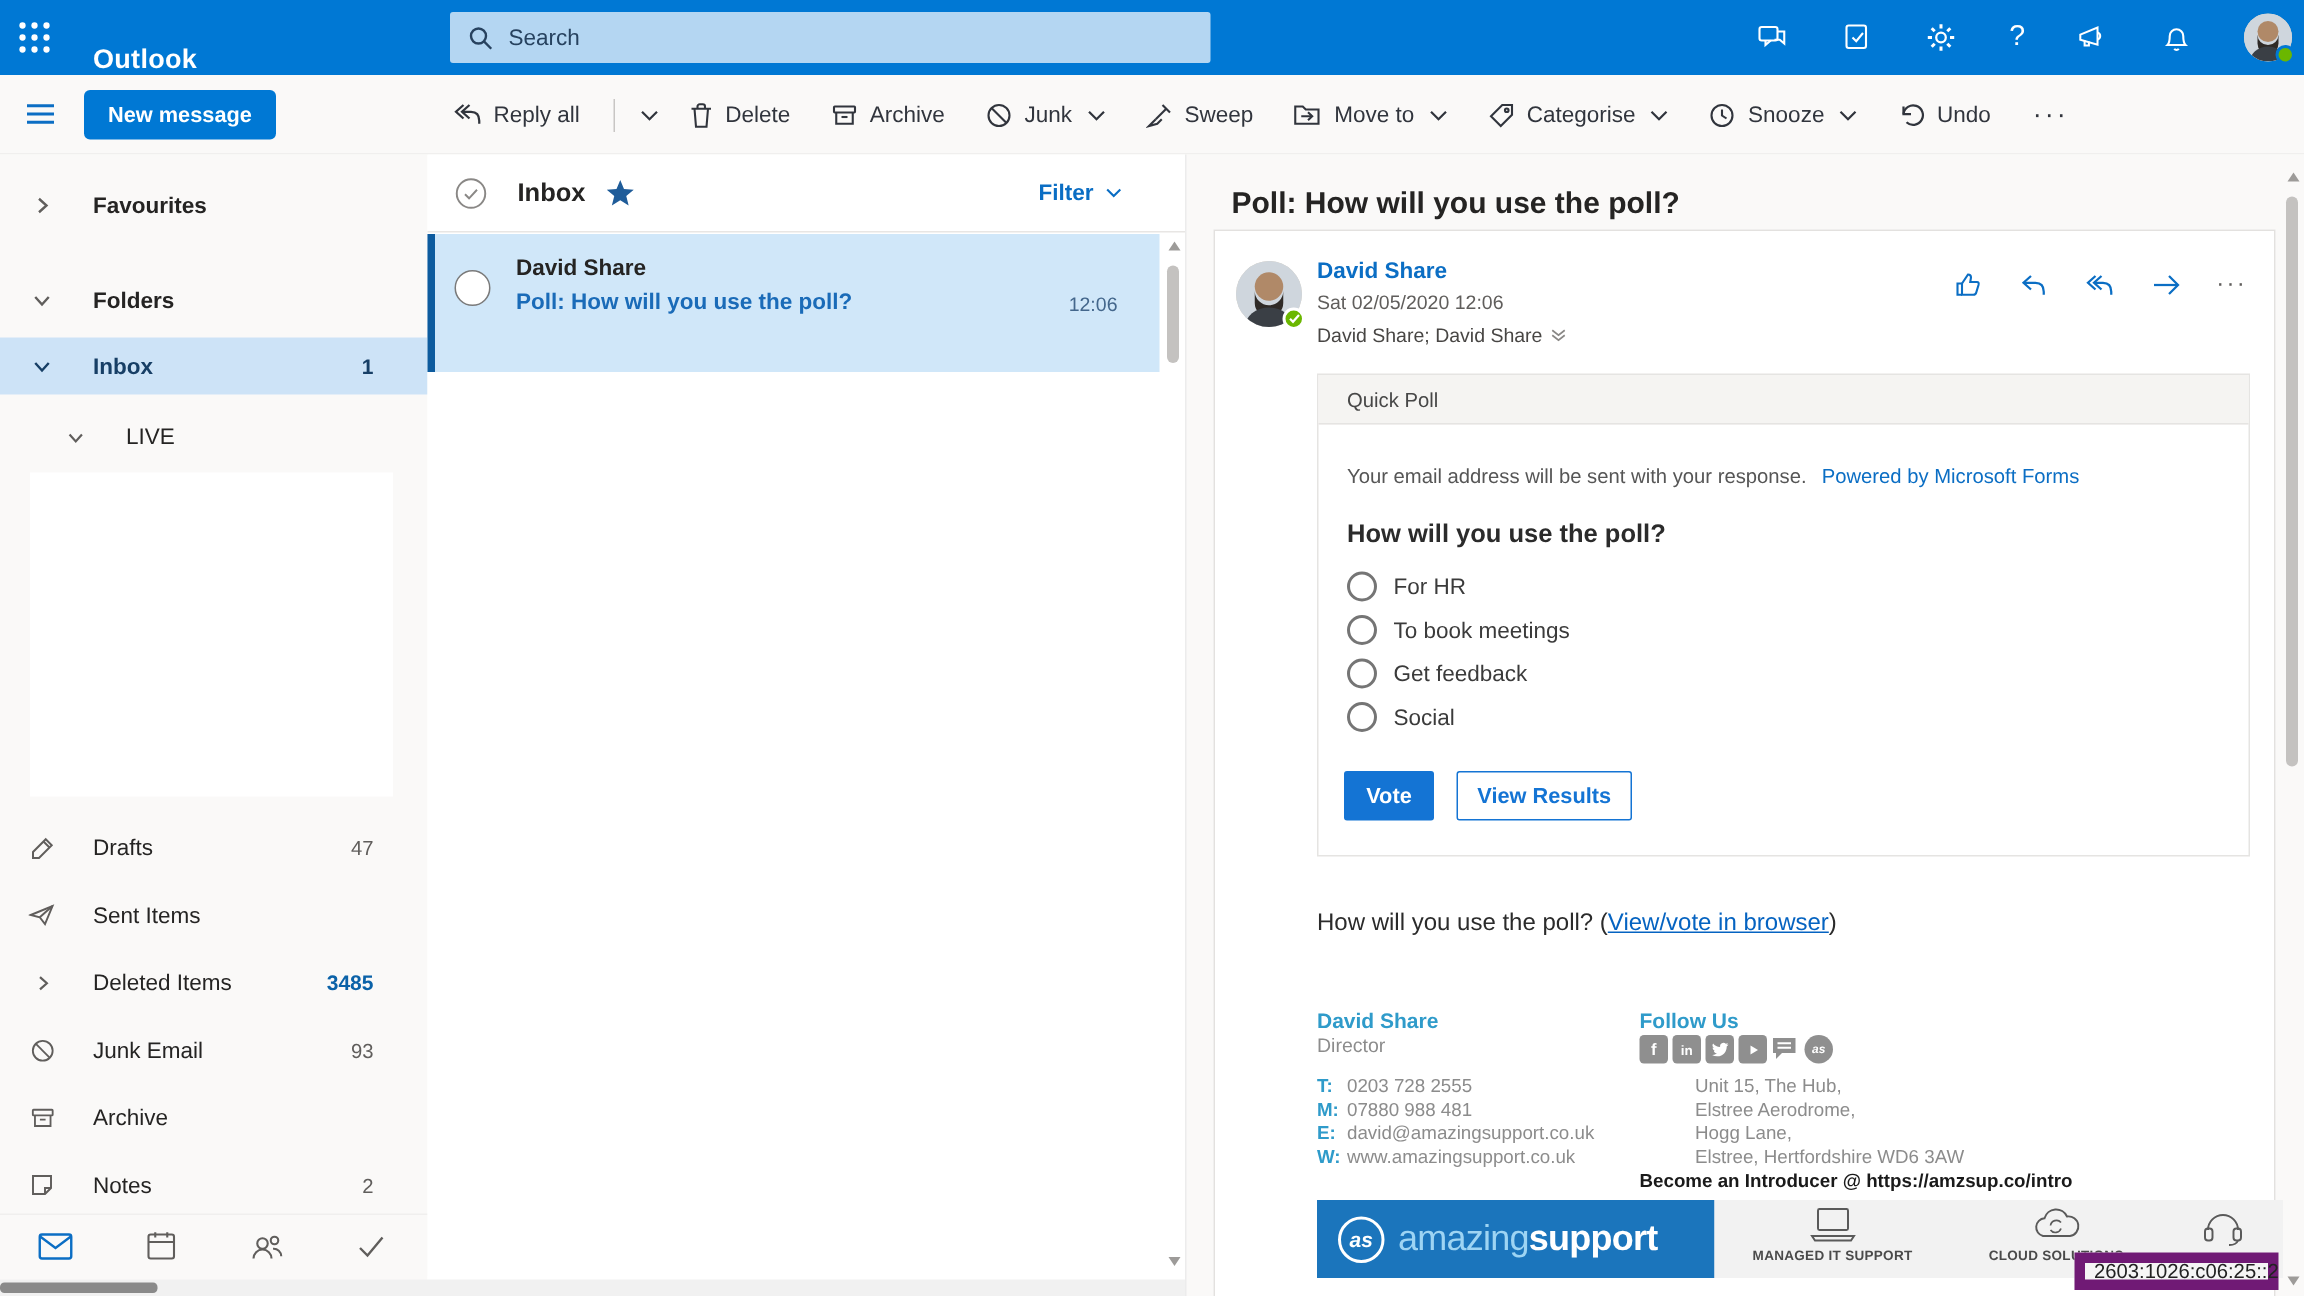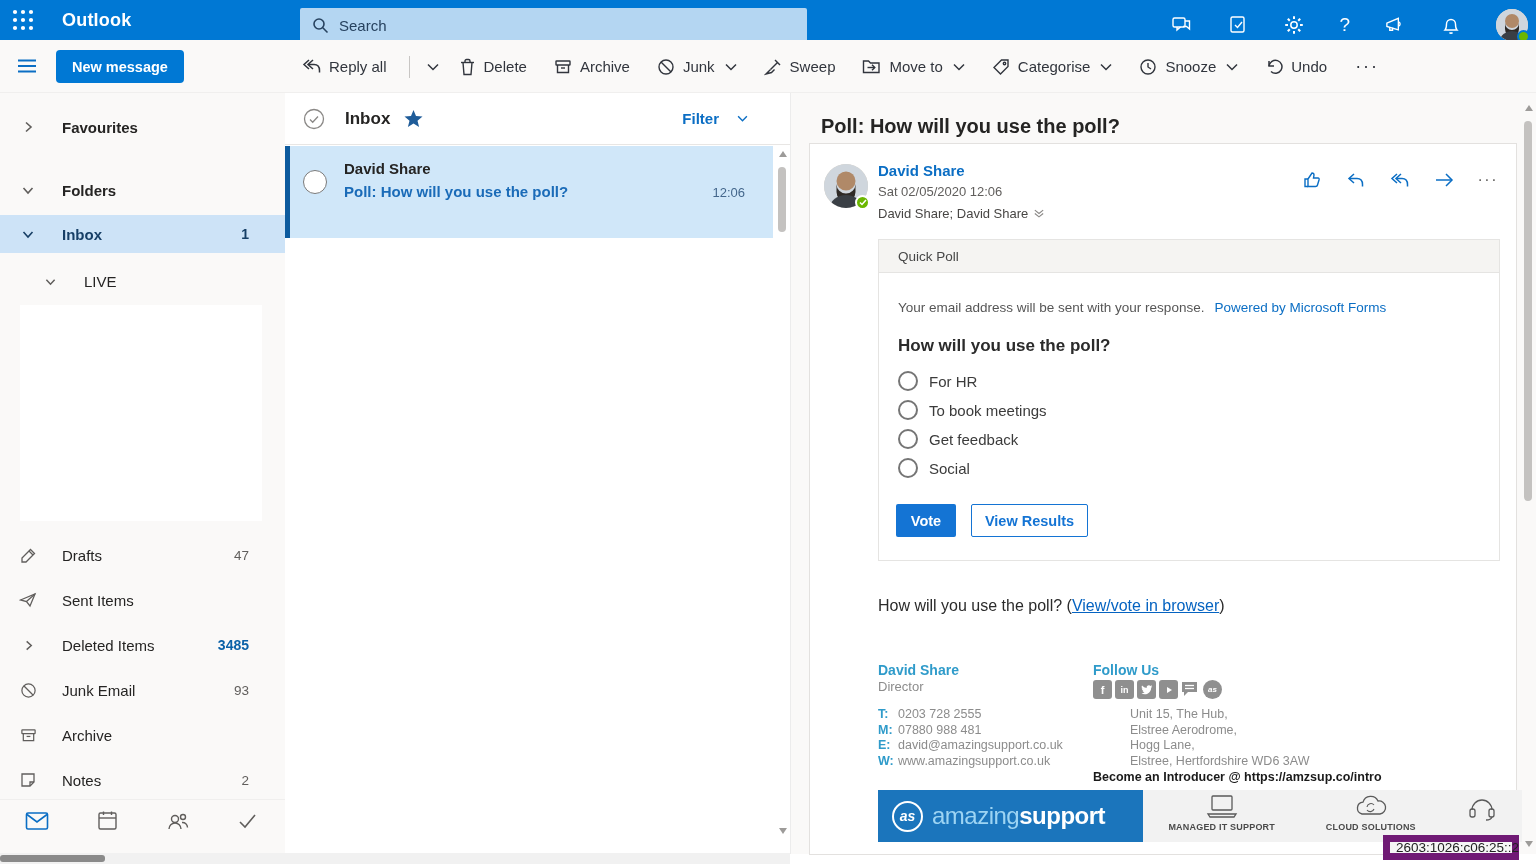--- a/index.html
+++ b/index.html
@@ -1,20 +1,20 @@
 <!DOCTYPE html>
 <html><head>
 <meta charset="utf-8">
 <style>
   * { margin:0; padding:0; box-sizing:border-box; }
   html,body { width:1536px; height:864px; overflow:hidden;
     font-family:"Liberation Sans", sans-serif; background:#fff; }
 
   
-  .topbar { position:relative; height:40px; background:#0078d4; display:flex; align-items:center; }
+  .topbar { position:relative; height:50px; background:#0078d4; display:flex; align-items:flex-end; }
   .waffle { width:46px; height:50px; display:flex; align-items:center; justify-content:center; cursor:pointer; }
   .brand { color:#fff; font-size:18px; font-weight:700; margin-left:16px; letter-spacing:.2px; }
   .searchbox { position:absolute; left:300px; top:8px; width:507px; height:34px; background:#b4d6f2;
     border-radius:2px; display:flex; align-items:center; padding-left:12px; gap:10px; }
   .searchbox span { color:#27425f; font-size:15px; }
   .top-icons { position:absolute; right:8px; top:0; height:50px; display:flex; align-items:center; gap:34px; }
   .tico { width:22px; height:22px; display:flex; align-items:center; justify-content:center; cursor:pointer; }
   .help-q { color:#fff; font-size:19px; font-weight:400; cursor:pointer; }
   .avatar { width:32px; height:32px; border-radius:50%; background:#e8d9c4; position:relative; overflow:visible; cursor:pointer; }
   .avatar .face { position:absolute; inset:0; border-radius:50%; overflow:hidden; }
@@ -52,21 +52,21 @@
   .whitebox { position:absolute; left:20px; top:212px; width:242px; height:216px; background:#fff; }
   .bottomnav { position:absolute; left:0; bottom:13px; width:285px; height:42px; display:flex; align-items:center;
     justify-content:space-between; padding:0 24px; border-top:1px solid #f0efee; background:#faf9f8; }
   .bn { width:26px; height:26px; display:flex; align-items:center; justify-content:center; cursor:pointer; }
 
   
   .ml-header { position:absolute; left:0; top:0; width:505px; height:52px; border-bottom:1px solid #e8e6e4;
     display:flex; align-items:center; }
   .ml-title { font-size:17px; font-weight:700; color:#252423; margin-left:60px; }
   .ml-star { margin-left:14px; cursor:pointer; display:flex; }
-  .ml-filter { position:absolute; right:42px; display:flex; align-items:center; gap:18px; color:#0b6ec4;
+  .ml-filter { position:absolute; right:42px; display:flex; align-items:center; gap:8px; color:#0b6ec4;
     font-size:15px; font-weight:600; cursor:pointer; }
   .checkcircle { position:absolute; left:18px; width:22px; height:22px; cursor:pointer; }
   .email-item { position:absolute; left:0; top:53px; width:488px; height:92px; background:#d0e7f9;
     border-left:5px solid #0d5b9e; cursor:pointer; }
   .ei-check { position:absolute; left:13px; top:24px; width:24px; height:24px; border-radius:50%;
     background:#fff; border:1.5px solid #7a7a7a; cursor:pointer; }
   .ei-sender { position:absolute; left:54px; top:14px; font-size:15px; font-weight:700; color:#252423; }
   .ei-subject { position:absolute; left:54px; top:37px; font-size:15px; font-weight:700; color:#1a6bb8; }
   .ei-time { position:absolute; right:28px; top:39px; font-size:13px; color:#44678c; }
   .ei-preview { position:absolute; left:54px; top:60px; right:16px; font-size:14.5px; color:#605e5c;

